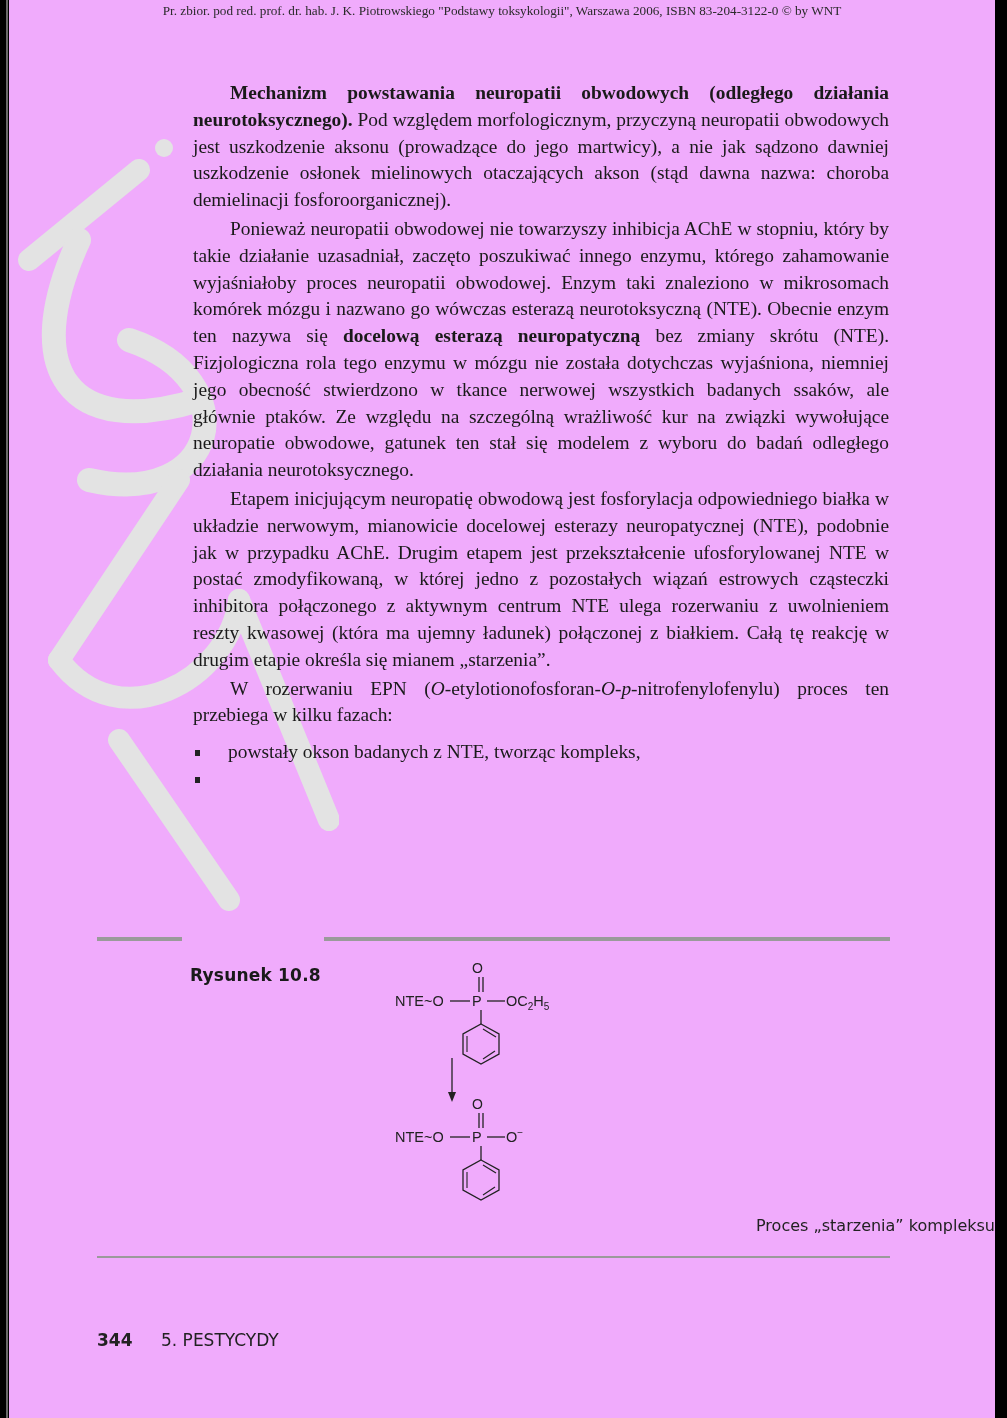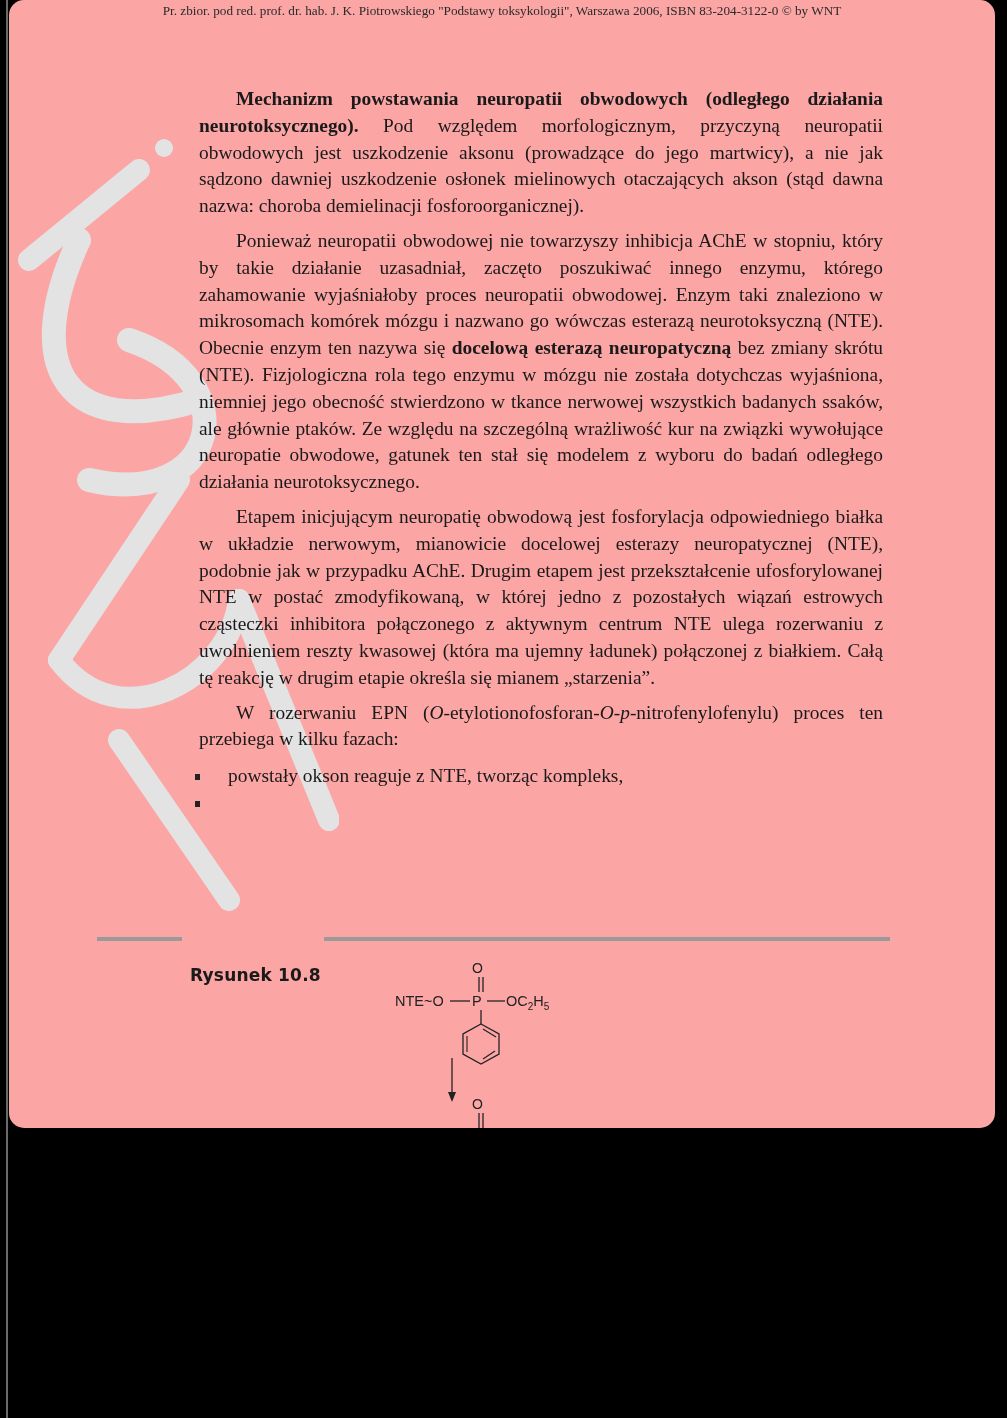--- a/index.html
+++ b/index.html
@@ -3,40 +3,40 @@
 <meta charset="utf-8">
 <style>
   html, body { margin:0; padding:0; }
   body {
     width:1007px; height:1418px; position:relative; overflow:hidden;
     background:#000;
     font-family:"Liberation Serif", "DejaVu Serif", serif;
     color:#1a1a1a;
   }
   .page {
-    position:absolute; left:9px; top:0; width:986px; height:1128px;
-    background:#fca5a5; overflow:hidden;border-radius:15px;
+    position:absolute; left:9px; top:0; width:986px; height:1418px;
+    background:#f0abfc; overflow:hidden;
   }
   .page-edge {
     position:absolute; left:6px; top:0; width:2px; height:1418px; background:#6a6a6a;
   }
   .watermark {
     position:absolute; left:-10px; top:40px; width:340px; height:900px;
     pointer-events:none;
   }
   .header {
     position:absolute; top:3px; left:0; width:986px; text-align:center;
     font-size:13.2px; color:#2a2a2a; letter-spacing:0;
   }
   .body-text {
     position:absolute; left:182px; top:78px; width:700px;
     font-size:19.4px; line-height:26.8px; text-align:justify;
     position:absolute;
   }
-  .body-text p { margin:8px; text-indent:37px; }
+  .body-text p { margin:2px; text-indent:37px; }
   .body-text b { font-weight:bold; }
   .bullets { list-style:none; margin:10px 0 0 0; padding:0; }
   .bullets li { position:relative; padding-left:37px; text-align:left; }
   .bullets li .sq {
     position:absolute; left:4px; top:11px; width:5px; height:6px; background:#222;
   }
   .fig-head {
     position:absolute; left:88px; top:925px; width:793px; height:24px;
   }
   .fig-head .rule-l { position:absolute; left:0; top:12px; width:85px; height:4px; background:#9a9a9a; }
@@ -76,21 +76,21 @@
 
   <div class="header">Pr. zbior. pod red. prof. dr. hab. J. K. Piotrowskiego "Podstawy toksykologii", Warszawa 2006, ISBN 83-204-3122-0 © by WNT</div>
 
   <div class="body-text">
     <p><b>Mechanizm powstawania neuropatii obwodowych (odległego działania neurotoksycznego).</b><span> Pod względem morfologicznym, przyczyną neuropatii obwodowych jest uszkodzenie aksonu (prowadzące do jego martwicy), a nie jak sądzono dawniej uszkodzenie osłonek mielinowych otaczających akson (stąd dawna nazwa: choroba demielinacji fosforoorganicznej).</span></p>
     <p><span>Ponieważ neuropatii obwodowej nie towarzyszy inhibicja AChE w stopniu, który by takie działanie uzasadniał, zaczęto poszukiwać innego enzymu, którego zahamowanie wyjaśniałoby proces neuropatii obwodowej. Enzym taki znaleziono w mikrosomach komórek mózgu i nazwano go wówczas esterazą neurotoksyczną (NTE). Obecnie enzym ten nazywa się </span><b>docelową esterazą neuropatyczną</b><span> bez zmiany skrótu (NTE). Fizjologiczna rola tego enzymu w mózgu nie została dotychczas wyjaśniona, niemniej jego obecność stwierdzono w tkance nerwowej wszystkich badanych ssaków, ale głównie ptaków. Ze względu na szczególną wrażliwość kur na związki wywołujące neuropatie obwodowe, gatunek ten stał się modelem z wyboru do badań odległego działania neurotoksycznego.</span></p>
     <p>Etapem inicjującym neuropatię obwodową jest fosforylacja odpowiedniego białka w układzie nerwowym, mianowicie docelowej esterazy neuropatycznej (NTE), podobnie jak w przypadku AChE. Drugim etapem jest przekształcenie ufosforylowanej NTE w postać zmodyfikowaną, w której jedno z pozostałych wiązań estrowych cząsteczki inhibitora połączonego z aktywnym centrum NTE ulega rozerwaniu z uwolnieniem reszty kwasowej (która ma ujemny ładunek) połączonej z białkiem. Całą tę reakcję w drugim etapie określa się mianem „starzenia”.</p>
     <p><span>W rozerwaniu EPN (</span><i>O</i><span>-etylotionofosforan-</span><i>O</i><span>-</span><i>p</i><span>-nitrofenylofenylu) proces ten przebiega w kilku fazach:</span></p>
     <ul class="bullets">
       <li><span class="sq"></span></li>
-      <li><span class="sq"></span><span>powstały okson reaguje z NTE, tworząc kompleks,</span></li>
+      <li><span class="sq"></span><span>powstały okson badanych z NTE, tworząc kompleks,</span></li>
       <li><span class="sq"></span></li>
     </ul>
   </div>
 
   <div class="fig-head">
     <div class="rule-l"></div>
     <div class="title">Rysunek 10.8</div>
     <div class="rule-r"></div>
   </div>
 

